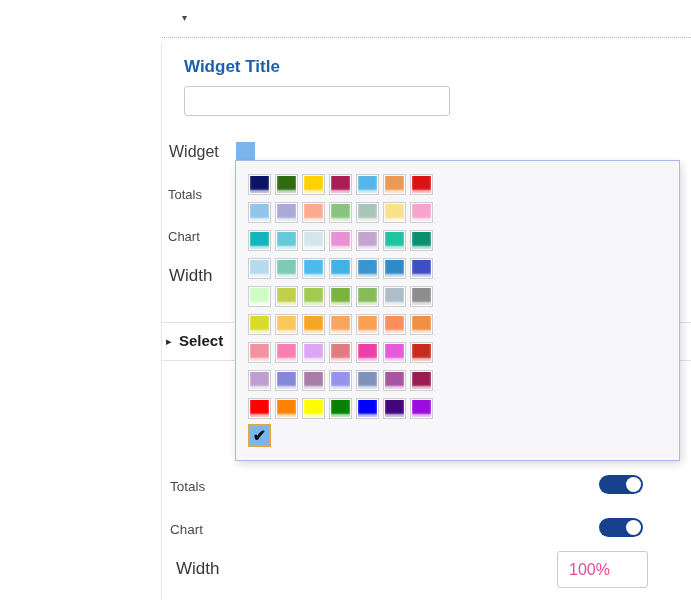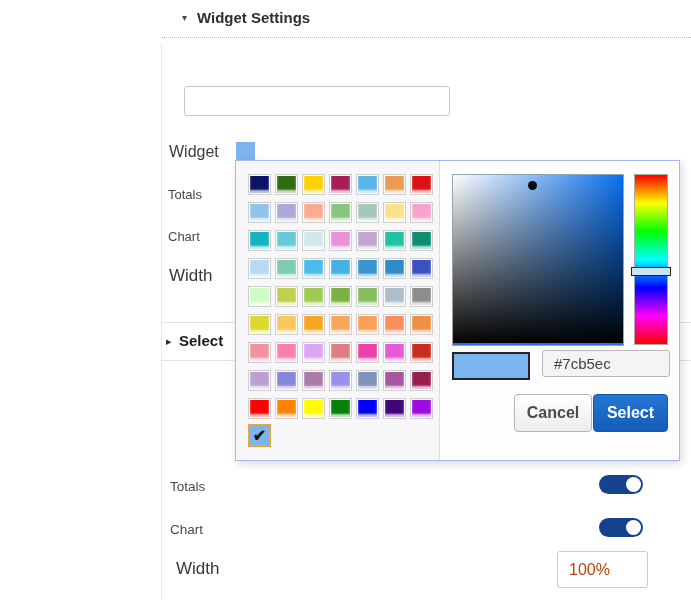--- a/index.html
+++ b/index.html
@@ -44,21 +44,21 @@
   .bot-width  { left:176px; top:559px; font-size:17px;  color:#383838; }
 
   .toggle { width:44px; height:19px; border-radius:10px; cursor:pointer; }
   .toggle .knob { position:absolute; right:2px; top:2px; width:15px; height:15px;
                   border-radius:50%; background:#ffffff; }
   .toggle-1 { left:599px; top:475px; }
   .toggle-2 { left:599px; top:518px; }
 
   .width-input { left:557px; top:551px; width:91px; height:37px;
                  border:1px solid #cbcbcb; border-radius:3px; background:#fff;
-                 font-size:16px; color:#c2410c; padding:0 11px; outline:none;
+                 font-size:16px; color:#ec4899; padding:0 11px; outline:none;
                  font-family:"Liberation Sans", sans-serif; }
 
   
   .popup { left:235px; top:160px; width:445px; height:301px;
            background:#f7f7f9; border:1px solid #a7b9ea;
            box-shadow: 2px 3px 8px rgba(0,0,0,.14); z-index:10; }
   .popup-right { position:absolute; left:203px; top:0; width:240px; height:299px;
                  background:#fdfdfd; border-left:1px solid #dcdcdc; }
 
   .palette-grid { position:absolute; left:12px; top:13px;
@@ -109,23 +109,23 @@
                 border:1px solid #1254a8; }
 </style>
 </head>
 <body>
 
 <div class="page">
 
   <div class="abs panel-edge"></div>
 
   <span class="abs ws-tri">▾</span>
-  <span class="abs ws-title">Widget Settings</span>
   <div class="abs dotted-sep"></div>
 
+  <span class="abs wt-label">Widget Title</span>
   <input class="abs wt-input" type="text" value="" style="">
 
   <span class="abs color-label">Widget</span>
   <div class="abs color-swatch" style="background-color: rgb(124, 181, 236);"></div>
 
   <span class="abs mid-label-sm mid-totals">Totals</span>
   <span class="abs mid-label-sm mid-chart">Chart</span>
   <span class="abs mid-width">Width</span>
 
   <div class="abs sep1"></div>
@@ -337,29 +337,15 @@
         </div>
         <div class="tile">
           <div class="tile-color" style="background-color: rgb(154, 12, 224);"></div>
         </div>
       </div>
 
     <div class="sel-swatch" style="background-color: rgb(124, 181, 236);">
       <span>✔</span>
     </div>
 
-    <div class="popup-right">
-      <div class="sat-square">
-        <div class="sat-marker"></div>
-      </div>
-
-      <div class="hue-bar"></div>
-      <div class="hue-marker"></div>
-
-      <div class="preview" style="background-color: rgb(124, 181, 236);"></div>
-      <input class="hex-input" type="text" value="#7cb5ec" style="">
-
-      <div class="btn btn-cancel">Cancel</div>
-      <div class="btn btn-select">Select</div>
-    </div>
   </div>
 
 </div>
 
 </body></html>

